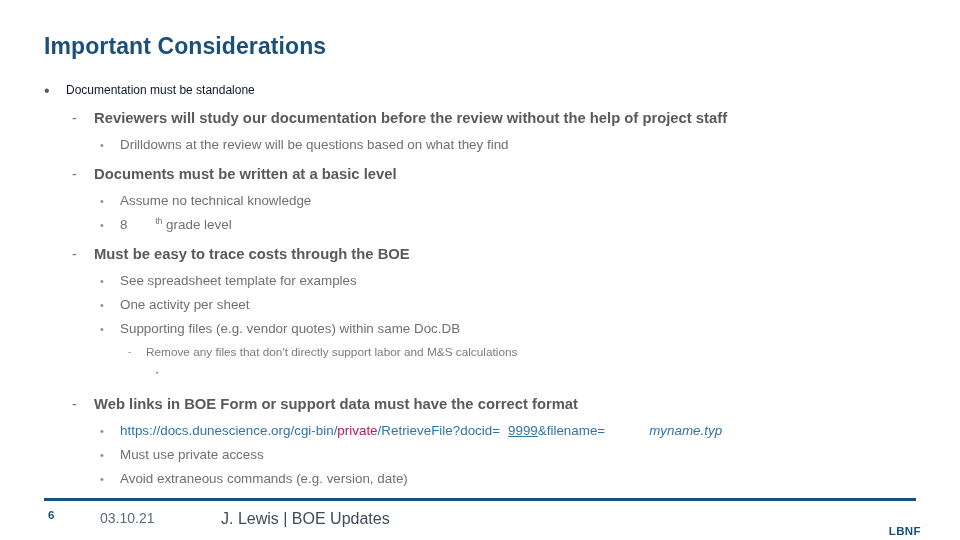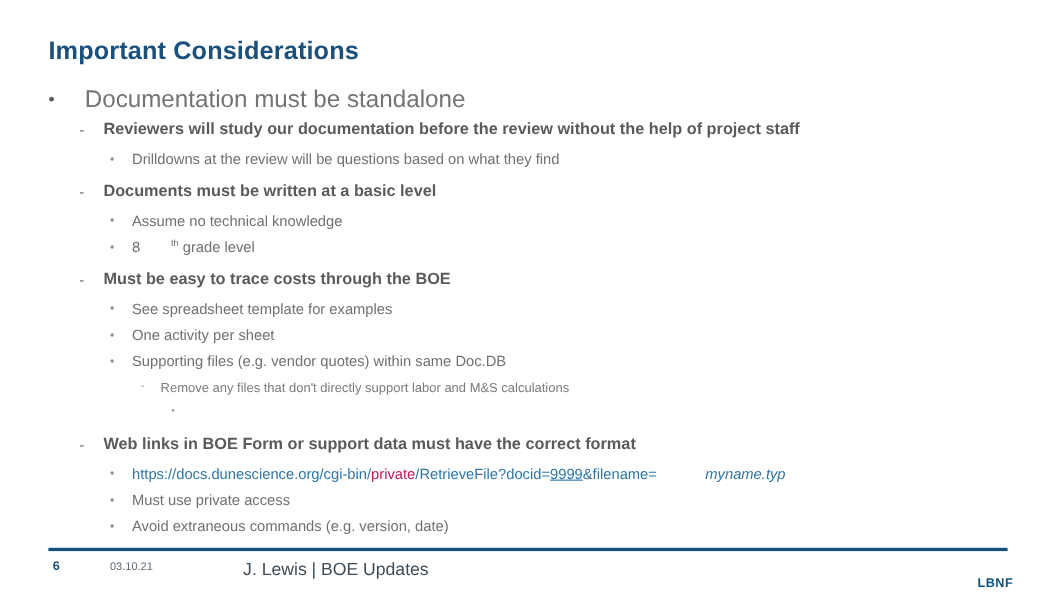--- a/index.html
+++ b/index.html
@@ -59,24 +59,23 @@
 
   
   .lvl1 { margin: 0 0 9px 0; }
   .lvl1 .marker {
     width: 22px;
     font-size: 16px;
     line-height: 19px;
     padding-top: 1px;
   }
   .lvl1 .text {
-    font-size: 22px;
+    font-size: 12px;
     line-height: 20px;
-    color: #737373;
-    margin-left: 11px;
+    color: #0f172a;
   }
 
   
   .lvl2 { margin: 0 0 8px 0; padding-left: 28px; }
   .lvl2 .marker {
     width: 22px;
     font-size: 14px;
     line-height: 19px;
     color: #6e6e6e;
   }
@@ -138,21 +137,21 @@
     font-size: 0.62em;
     vertical-align: super;
     line-height: 0;
     margin-left: 28px;
   }
 
   
   .url-line .text { color: #2e74a8; }
   .u-blue { color: #2f75a8; }
   .u-red  { color: #be185d; }
-  .u-under { text-decoration: underline; }
+  .u-under { text-decoration: underline; margin-left: 8px; }
   .u-ital { font-style: italic; margin-left: 44px; }
 
   
   .footer-rule {
     position: absolute;
     left: 44px;
     top: 498px;
     width: 872px;
     height: 3px;
     background: #14527d;
@@ -169,21 +168,21 @@
     left: 48px;
     top: 0;
     font-size: 11.5px;
     font-weight: bold;
     color: #1b4f7c;
   }
   .f-date {
     position: absolute;
     left: 100px;
     top: 1px;
-    font-size: 10px;
+    font-size: 14px;
     color: #5f6b74;
   }
   .f-credit {
     position: absolute;
     left: 221px;
     top: 1px;
     font-size: 16px;
     color: #3e4c57;
   }
   .f-brand {

